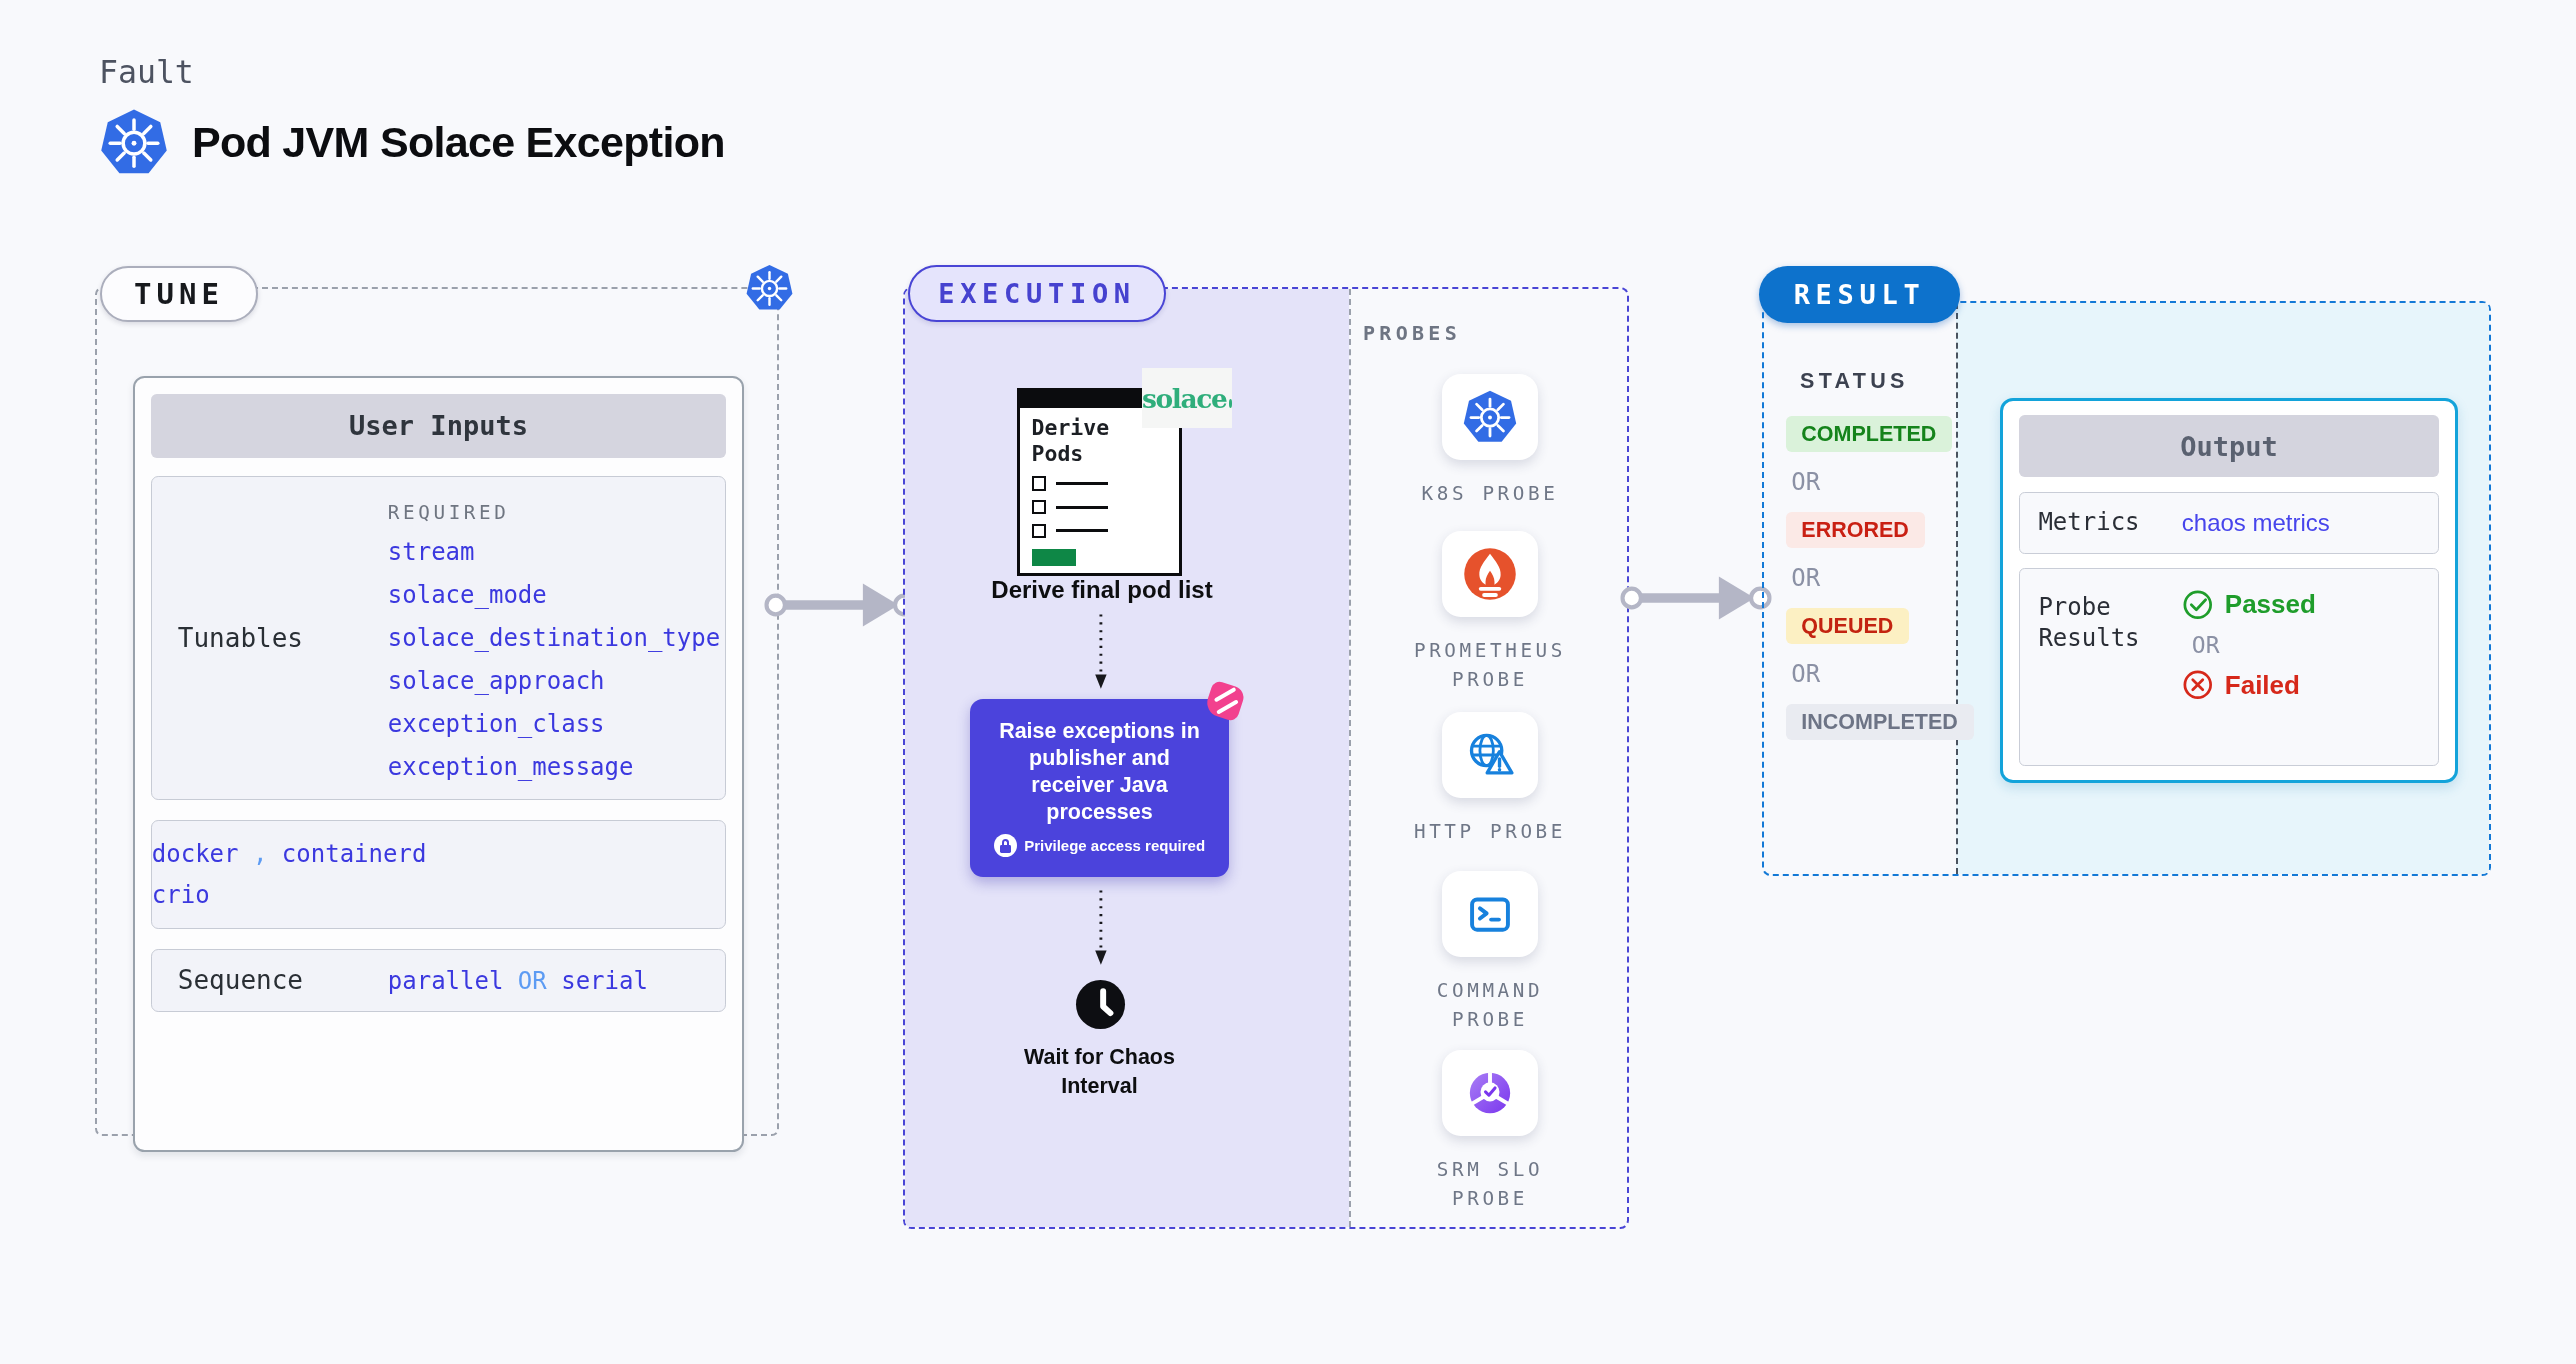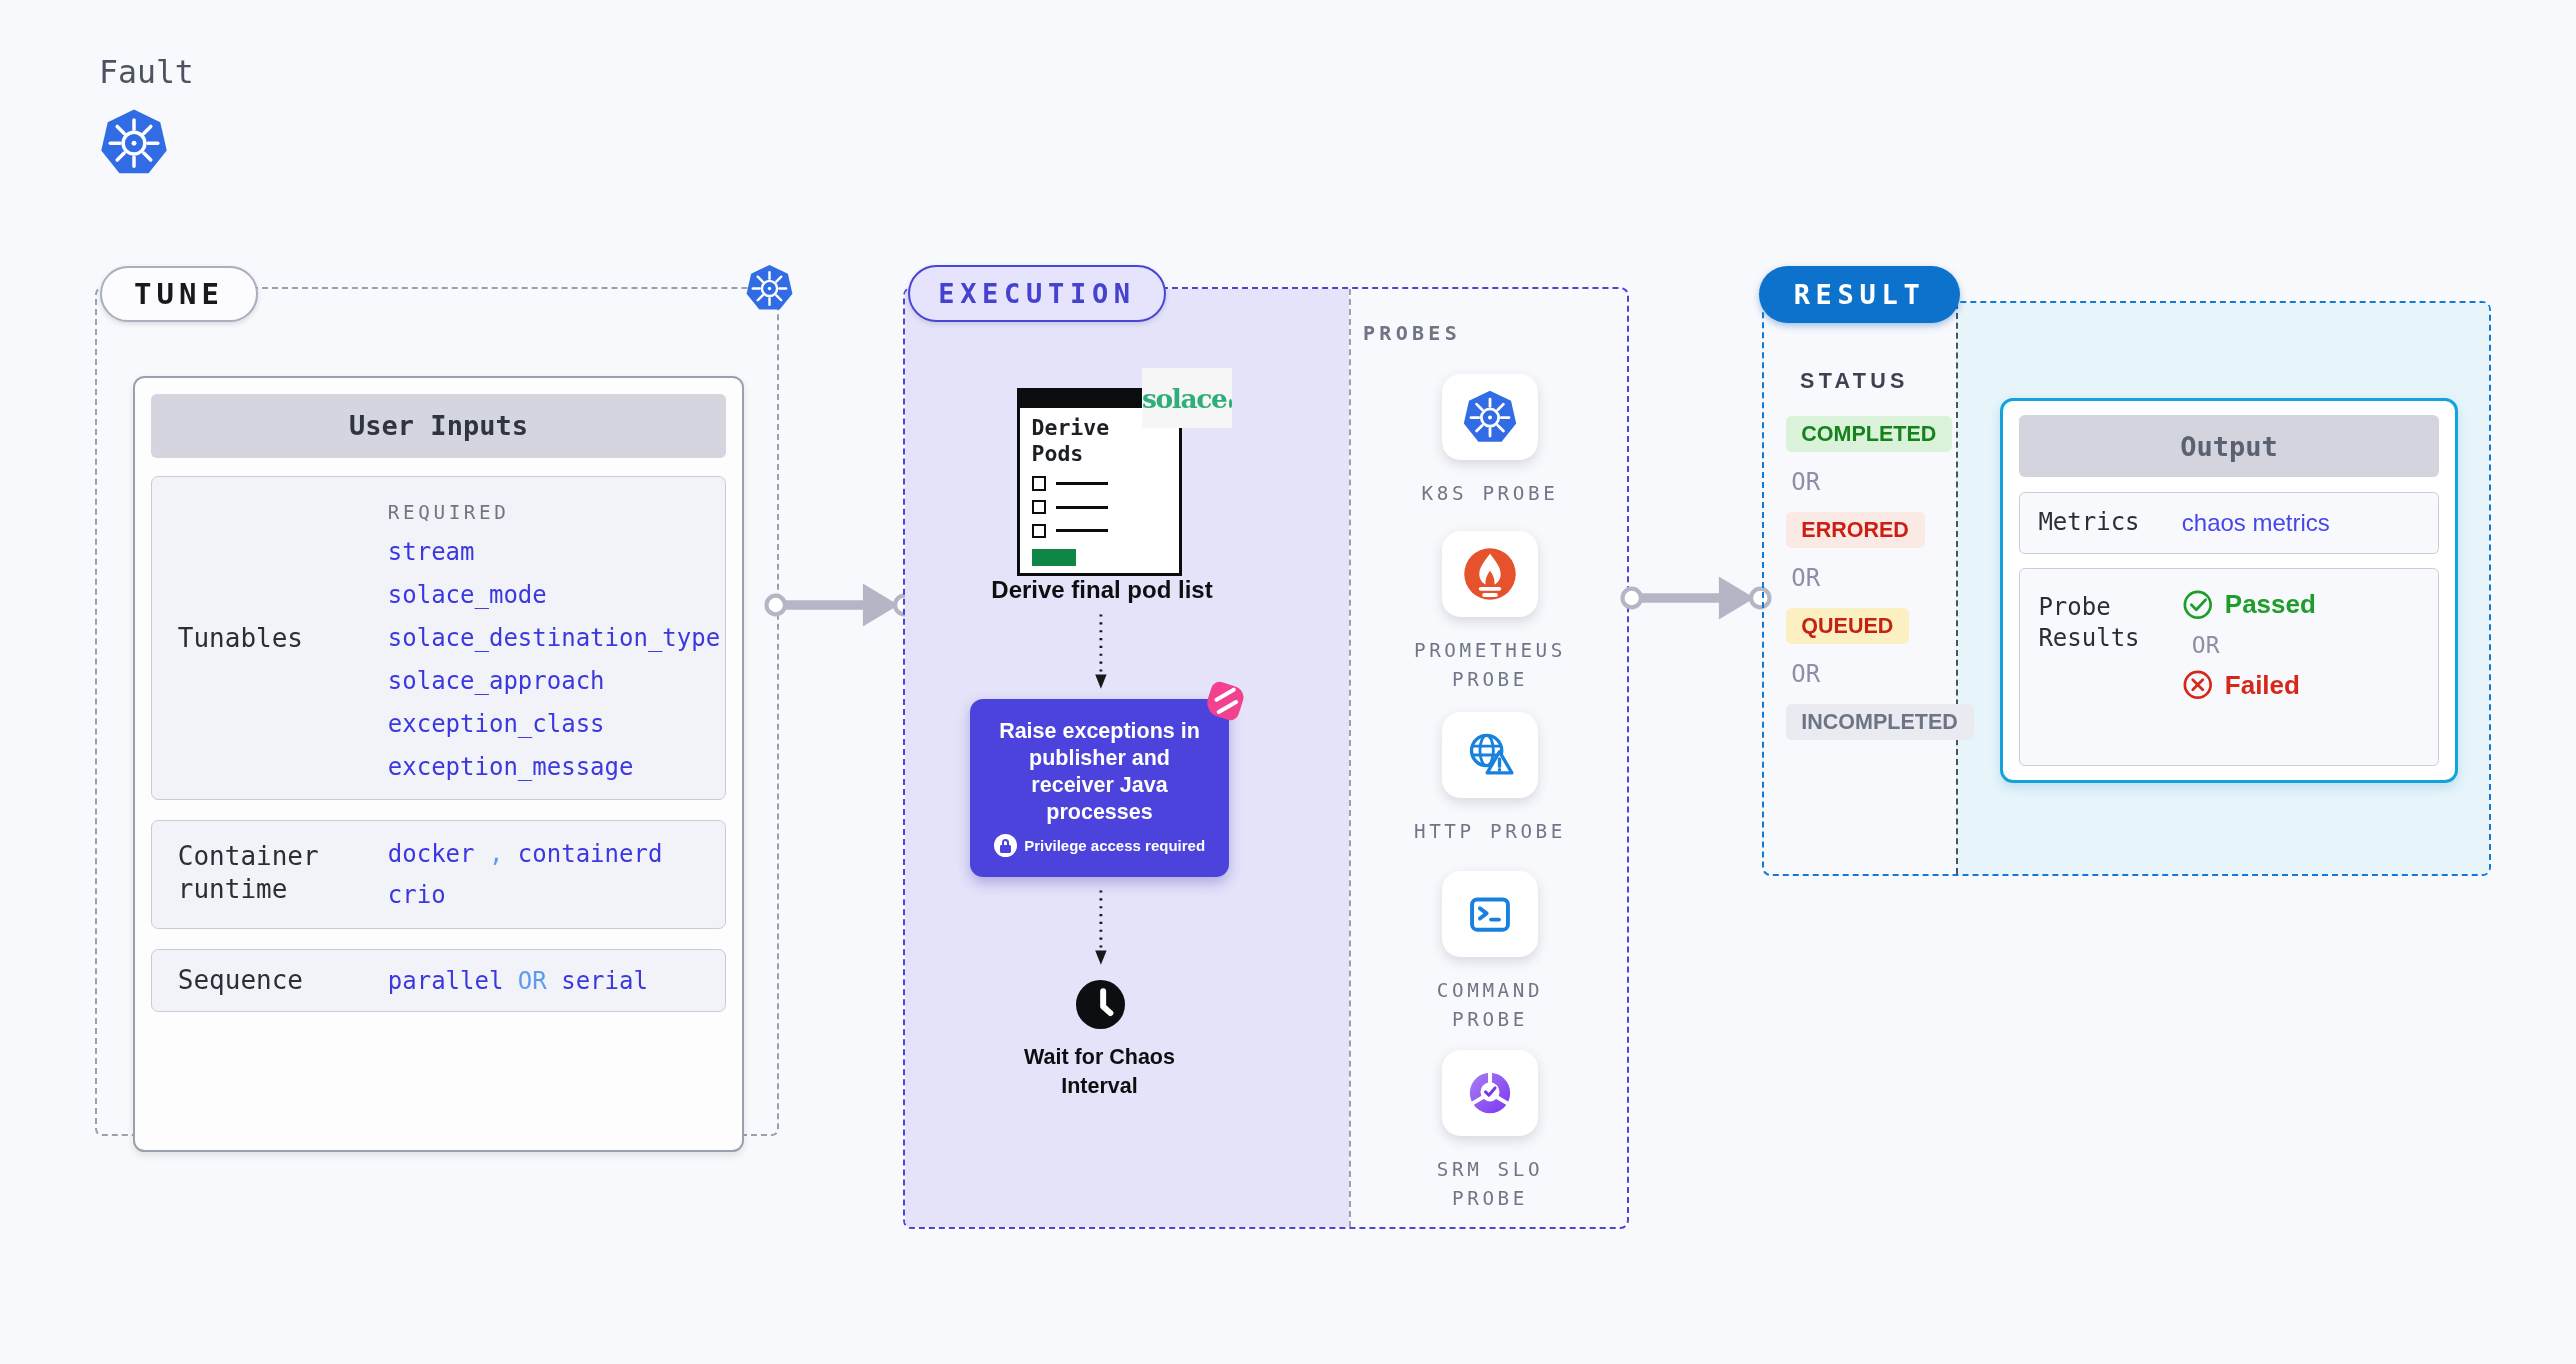--- a/index.html
+++ b/index.html
@@ -233,20 +233,21 @@
       <polygon points="3,86 19,86 11,106" fill="#17181c"></polygon>
     </symbol>
   </defs>
 </svg>
 
 <div class="abs mono" id="kicker">Fault</div>
 <div class="abs" id="title-row">
   <svg id="title-k8s" viewBox="0 0 98 102" width="70" height="73">
       <use href="#sym-k8s"></use>
     </svg>
+  <div id="page-title">Pod JVM Solace Exception</div>
 </div>
 
 <div class="abs" id="tune-box"></div>
 <div class="abs mono" id="tune-pill">TUNE</div>
 <svg class="abs" id="tune-k8s" viewBox="0 0 68 72" width="49" height="52">
     <use href="#sym-k8s"></use>
   </svg>
 
 <div class="abs" id="user-inputs-card">
   <div class="ui-header mono">User Inputs</div>
@@ -258,21 +259,20 @@
       <div class="tunable-item">stream</div>
       <div class="tunable-item">solace_mode</div>
       <div class="tunable-item">solace_destination_type</div>
       <div class="tunable-item">solace_approach</div>
       <div class="tunable-item">exception_class</div>
       <div class="tunable-item">exception_message</div>
     </div>
   </div>
 
   <div class="ui-row row-container">
-    <div class="label-col mono">Container runtime</div>
     <div class="value-col mono">
       <div>
         <span>docker</span>
         <span class="sep-blue">,</span>
         <span>containerd</span>
       </div>
       <div class="cr-line2">crio</div>
     </div>
   </div>
 

